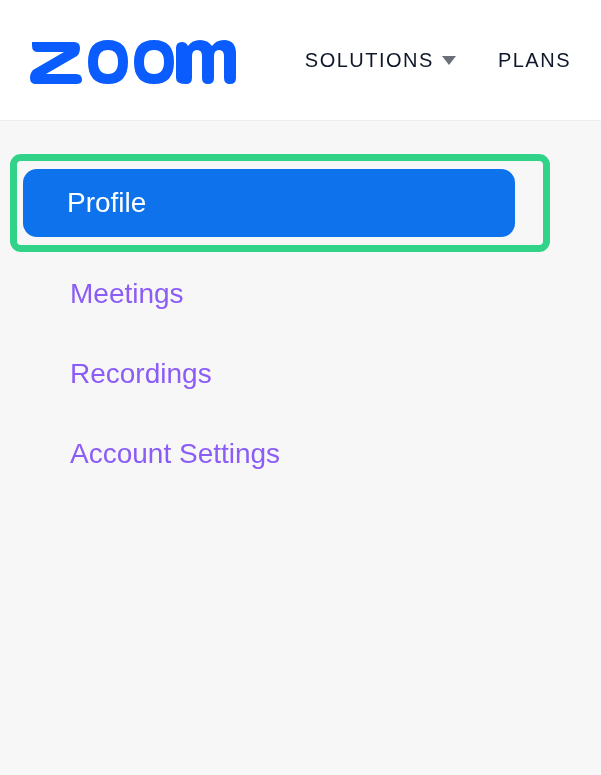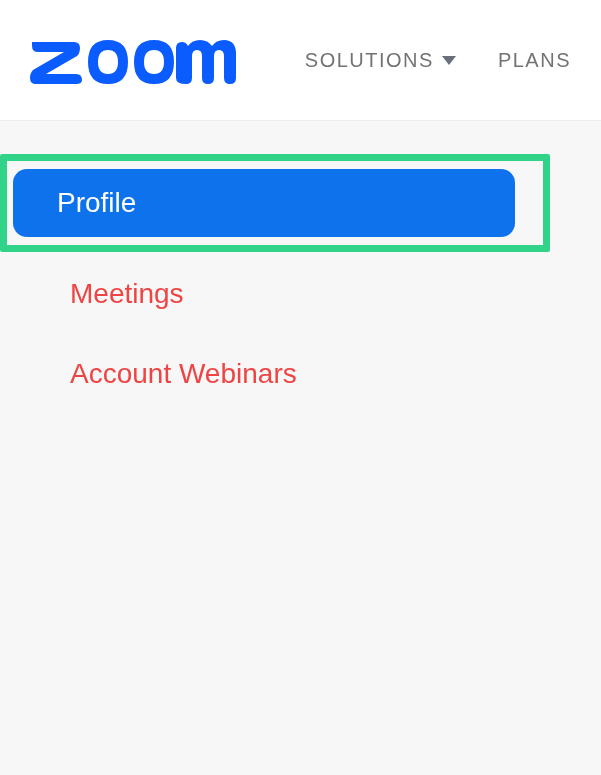--- a/index.html
+++ b/index.html
@@ -10,36 +10,36 @@
     }
     header {
       height:121px; display:flex; align-items:center;
       padding:0 30px; background:#fff;
       border-bottom:1px solid #ededed;
     }
     .logo { flex:0 0 auto; }
     .logo svg { display:block; }
     .nav { margin-left:auto; display:flex; align-items:center; gap:42px; }
     .nav-item {
-      color:#737373; font-size:20px; letter-spacing:1.5px;
+      color:#0f172a; font-size:20px; letter-spacing:1.5px;
       font-weight:500; display:flex; align-items:center; gap:8px;
       cursor:pointer;
     }
     .caret {
       width:0; height:0; border-left:7px solid transparent;
       border-right:7px solid transparent; border-top:9px solid #6b7078;
     }
     .page { background:#f7f7f7; height:calc(775px - 121px); padding-top:33px; }
     .sidebar { width:550px; }
     .highlight {
       border:7px solid #31d389; padding:8px 28px 8px 6px;
-      border-radius:2px;
+      margin-left:10px; border-radius:11px;
     }
     .menu-item {
-      font-size:28px; color:#ef4444; font-weight:400;
+      font-size:28px; color:#8b5cf6; font-weight:400;
       padding:18px 0 18px 70px; cursor:pointer;
     }
     .menu-item.active {
       background:#0e72ed; color:#fff; border-radius:14px;
       padding:18px 0 18px 44px; font-size:28px;
     }
     .menu-list { padding-top:2px; }
     .menu-list .menu-item { padding:24px 0 24px 70px; }
   </style>
 </head>
@@ -72,17 +72,20 @@
     <div class="highlight">
       <div class="menu-item active">
         <span>Profile</span>
       </div>
     </div>
     <div class="menu-list">
       <div class="menu-item">
         <span>Meetings</span>
       </div>
       <div class="menu-item">
-        <span>Account Webinars</span>
+        <span>Recordings</span>
+      </div>
+      <div class="menu-item">
+        <span>Account Settings</span>
       </div>
     </div>
   </nav>
 </div>
 
 </body></html>

